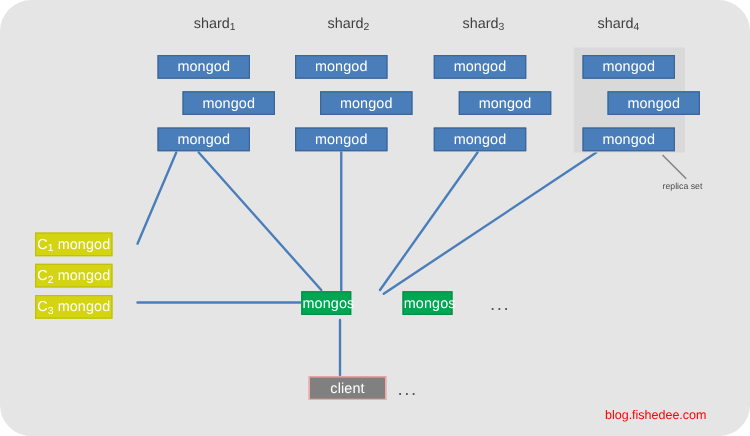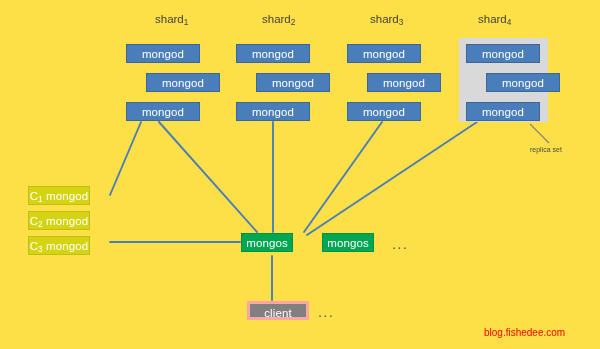--- a/index.html
+++ b/index.html
@@ -7,22 +7,23 @@
     padding: 0;
     background: #ffffff;
   }
   body {
     font-family: "Liberation Sans", sans-serif;
   }
   #diagram {
     position: relative;
     width: 600px;
     height: 349px;
-    background: #fde047;
+    background: #e5e5e5;
     overflow: hidden;
+    border-radius: 25px;
   }
   #lines {
     position: absolute;
     left: 0;
     top: 0;
     width: 600px;
     height: 349px;
   }
   .node {
     position: absolute;
@@ -41,25 +42,25 @@
     width: 74px;
   }
   .config {
     background: #d4d412;
     border: 1px solid #c0c010;
     width: 62px;
   }
   .mongos {
     background: #00a651;
     border: 1px solid #009048;
-    width: 52px;
+    width: 40px;
   }
   .client {
     background: #808080;
-    border: 3px solid #fca5a5;
+    border: 1px solid #fca5a5;
     width: 62px;
   }
   .label {
     position: absolute;
     color: #3f3f3f;
     font-size: 11.5px;
     line-height: 13px;
     white-space: nowrap;
   }
   .label.small {

